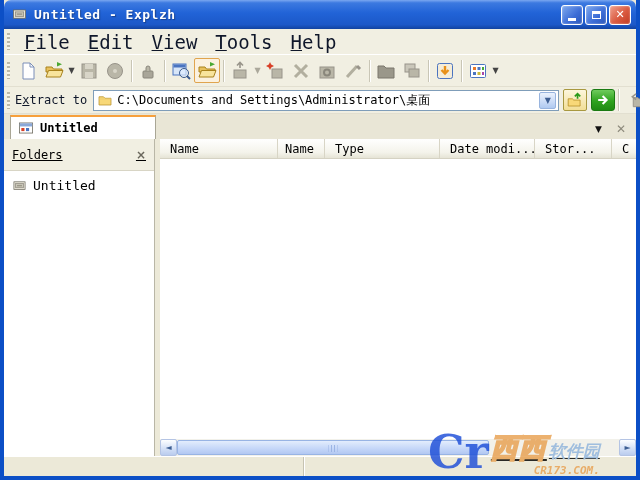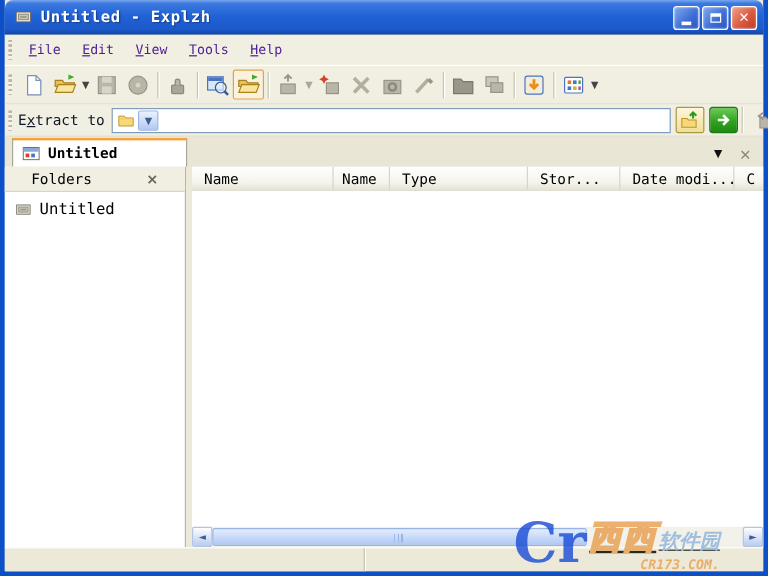--- a/index.html
+++ b/index.html
@@ -25,21 +25,21 @@
   .win-btn.close { background:linear-gradient(135deg,#F0A08C 0%, #DA5A40 55%, #C03A22 100%); }
   .glyph-min { width:8px; height:3px; background:#fff; margin-top:9px; }
   .glyph-max { width:9px; height:8px; border:1px solid #fff; border-top-width:3px; background:transparent; }
   .glyph-close { color:#fff; font-size:11px; font-weight:bold; line-height:1; font-family:"DejaVu Sans", sans-serif; }
 
   
   .menubar { height:26px; flex:none; background:#F1EFE2; display:flex; align-items:center;
     border-bottom:1px solid #FFFFFF; }
   .grip { width:3px; height:17px; flex:none; margin:0 5px 0 3px;
     background:repeating-linear-gradient(180deg,#BBB8A8 0 2px, #F6F4EA 2px 4px); }
-  .menu-item { display:inline-block; padding:4px 9px; font-size:11px; color:#4c1d95; }
+  .menu-item { display:inline-block; padding:4px 9px; font-size:19px; color:#0f172a; }
   .menu-item::first-letter { text-decoration:underline; }
 
   .toolbar { height:32px; flex:none; background:#F1EFE2; display:flex; align-items:center;
     border-bottom:1px solid #E2DFD0; }
   .tb-btn { width:26px; height:25px; flex:none; display:flex; align-items:center; justify-content:center;
     border:1px solid transparent; border-radius:2px; }
   .tb-btn.pressed { border-color:#E0A44E; background:#FBF1DF; }
   .tb-btn svg { width:20px; height:20px; }
   .tb-dd { font-size:8px; color:#444; width:9px; text-align:center; flex:none; font-family:"DejaVu Sans", sans-serif; }
   .tb-dd.dis { color:#ABA89B; }
@@ -73,22 +73,22 @@
   .tab svg { width:16px; height:14px; flex:none; }
   .tab-label { font-weight:bold; font-size:12px; }
   .tabbar-tools { margin-left:auto; display:flex; align-items:center; gap:14px; padding:0 10px 4px 0; }
   .tab-dd { font-size:9px; color:#111; font-family:"DejaVu Sans", sans-serif; }
   .tab-x { font-size:12px; color:#8D8A7C; font-weight:bold; line-height:1; font-family:"DejaVu Sans", sans-serif; }
 
   
   .content { flex:1; display:flex; min-height:0; }
   .folders { width:151px; flex:none; display:flex; flex-direction:column; background:#fff;
     border-right:1px solid #B9B6A6; }
-  .folders-header { height:21px; flex:none; background:#F1EFE2; border-bottom:1px solid #D8D5C5;
-    display:flex; align-items:center; padding:0 22px; font-size:12px; }
+  .folders-header { height:32px; flex:none; background:#F1EFE2; border-bottom:1px solid #D8D5C5;
+    display:flex; align-items:center; padding:0 8px; font-size:12px;text-decoration:underline; }
   .folders-x { margin-left:auto; color:#6A675C; font-size:12px; font-weight:bold; font-family:"DejaVu Sans", sans-serif; }
   .tree { flex:1; padding-top:5px; }
   .tree-item { display:flex; align-items:center; gap:5px; padding:2px 4px 2px 7px; font-size:13px; }
   .tree-item svg { width:17px; height:14px; flex:none; }
   .splitter { width:5px; flex:none; background:#ECE9D8; }
 
   .listpane { flex:1; display:flex; flex-direction:column; min-width:0; background:#fff; }
   .list-header { height:20px; flex:none; display:flex;
     background:linear-gradient(180deg,#FFFFFF 0%,#F4F3EB 70%,#E6E4D6 100%);
     border-bottom:1px solid #D5D2C3; }
@@ -356,20 +356,21 @@
     <span class="tb-dd">▼</span>
   </div>
 
   <div class="addrbar">
     <span class="grip"></span>
     <span class="addr-label"><span>E</span><u>x</u><span>tract to</span></span>
     <div class="combo">
       <svg>
           <use href="#sym-folder-closed"></use>
         </svg>
+      <span class="combo-text">C:\Documents and Settings\Administrator\桌面</span>
       <span class="combo-dd">▼</span>
     </div>
     <div class="addr-btn">
         <svg>
           <use href="#sym-folder-up"></use>
         </svg>
       </div>
     <div class="go-btn">
         <svg>
           <use href="#sym-go-arrow"></use>
@@ -413,22 +414,22 @@
       </div>
     </div>
 
     <div class="splitter"></div>
 
     <div class="listpane">
       <div class="list-header">
         <div class="col col-name">Name</div>
         <div class="col col-size">Name</div>
         <div class="col col-type">Type</div>
+        <div class="col col-date">Date modi...</div>
         <div class="col col-stor">Stor...</div>
-        <div class="col col-date">Date modi...</div>
         <div class="col col-c">C</div>
       </div>
       <div class="list-body"></div>
       <div class="hscroll">
         <div class="scroll-btn">◄</div>
         <div class="scroll-track">
           <div class="scroll-thumb"></div>
         </div>
         <div class="scroll-btn">►</div>
       </div>

